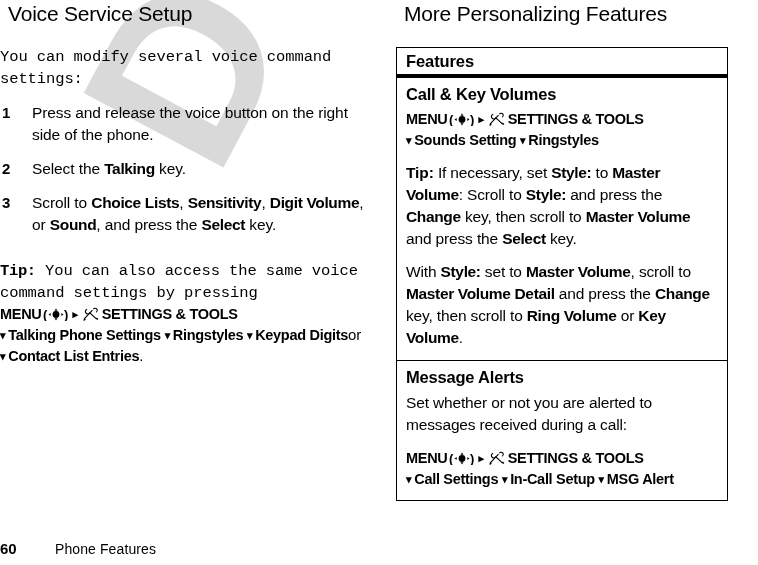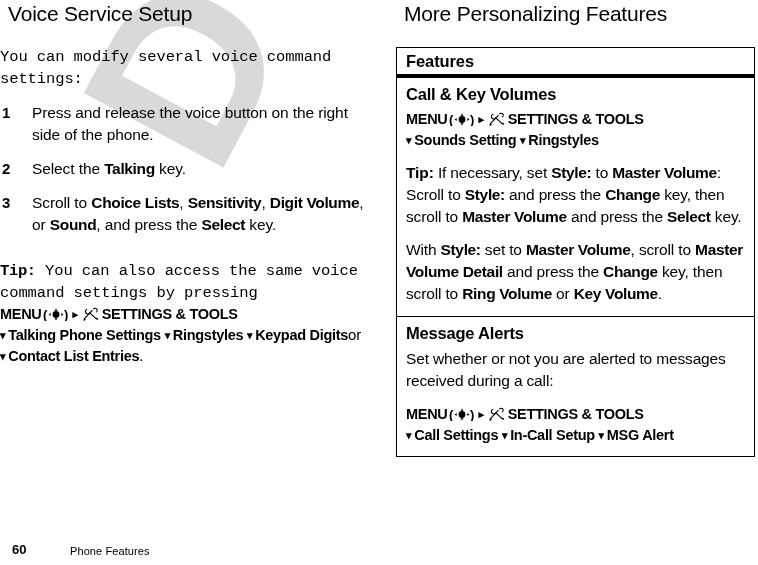--- a/index.html
+++ b/index.html
@@ -170,21 +170,21 @@
     vertical-align: 1px;
     margin: 0 3px 0 0;
   }
 
   
   .features-table {
     position: relative;
     margin-top: 13px;
     border: 1.5px solid #000;
     box-sizing: border-box;
-    width: 359px;
+    width: 332px;
   }
   .table-head {
     padding: 4px 9px 3px 9px;
     font-size: 16.5px;
     font-weight: bold;
     letter-spacing: -0.1px;
     border-bottom: 4px solid #000;
   }
   .table-row {
     padding: 5px 9px 11px 9px;
@@ -211,32 +211,31 @@
   
   .footer {
     position: absolute;
     left: 0;
     bottom: 8px;
     width: 380px;
     z-index: 3;
   }
   .footer-page {
     position: absolute;
-    left: 12px;
+    left: 0;
     bottom: 0;
-    font-size: 13px;
+    font-size: 15px;
     font-weight: bold;
   }
   .footer-label {
     position: absolute;
     left: 55px;
     bottom: 0;
-    font-size: 11px;
+    font-size: 14px;
     letter-spacing: 0.1px;
-    margin-left: 15px;
   }
 </style>
 </head>
 <body>
 
 <div class="watermark">
   <div class="watermark-text">DRAFT</div>
 </div>
 
 <div class="page">

